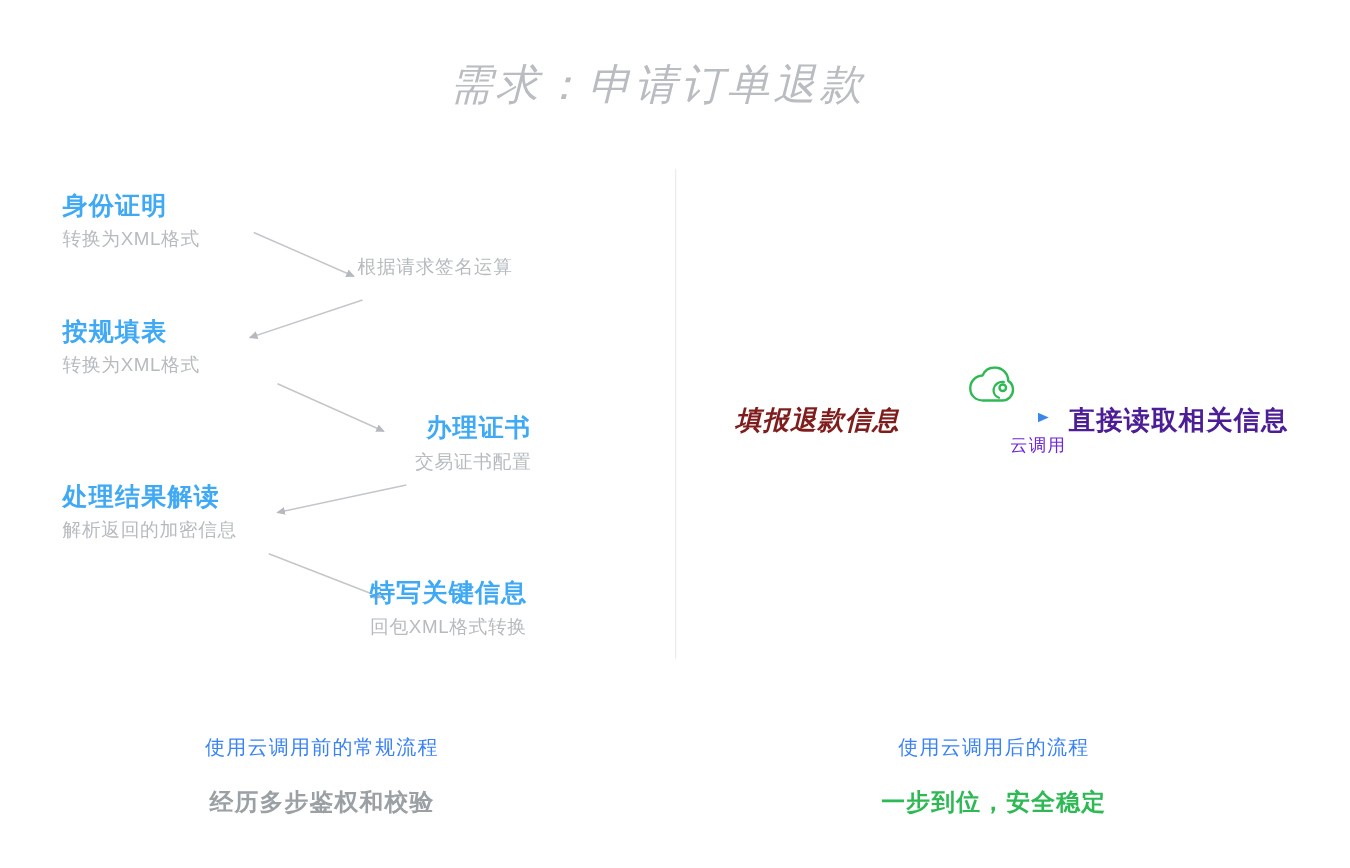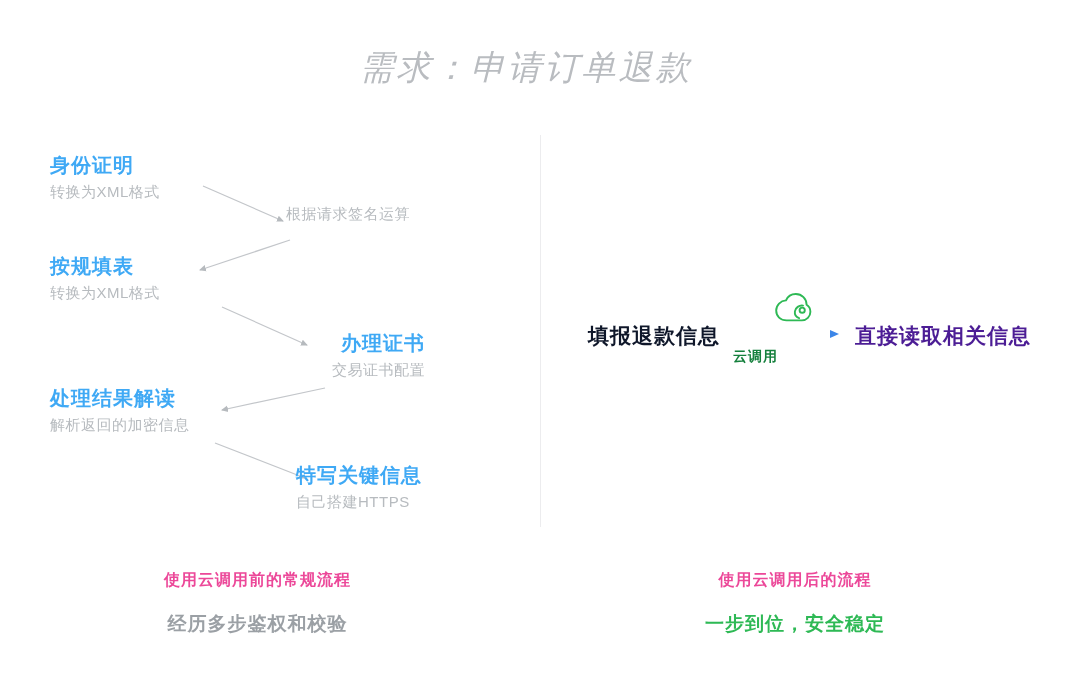--- a/index.html
+++ b/index.html
@@ -75,23 +75,24 @@
   .step-5 { left: 50px;  top: 385px; }
   .step-6 { left: 296px; top: 462px; }
 
   
   .cloud-from {
     position: absolute;
     left: 588px;
     top: 322px;
     font-size: 21px;
     font-weight: bold;
-    color: #0f172a;
+    color: #7f1d1d;
     letter-spacing: 1px;
     white-space: nowrap;
+    font-style: italic;
   }
   .cloud-to {
     position: absolute;
     left: 855px;
     top: 322px;
     font-size: 21px;
     font-weight: bold;
     color: #4c1d95;
     letter-spacing: 1px;
     white-space: nowrap;
@@ -101,35 +102,36 @@
     left: 774px;
     top: 293px;
     width: 38px;
     height: 30px;
   }
   .cloud-arrow-label {
     position: absolute;
     left: 733px;
     top: 348px;
     width: 120px;
-    text-align: left;
+    text-align: right;
     font-size: 14px;
-    font-weight: bold;
-    color: #15803d;
+    font-weight: normal;
+    color: #6d28d9;
     letter-spacing: 1px;
   }
 
   
   .caption-block { position: absolute; text-align: center; white-space: nowrap; }
   .caption-block .cap-top {
     font-size: 16px;
-    font-weight: 700;
-    color: #ec4899;
+    font-weight: 400;
+    color: #3b82f6;
     letter-spacing: 1px;
     line-height: 24px;
+    margin-top: 19px;
   }
   .caption-block .cap-bottom {
     font-size: 19px;
     font-weight: bold;
     letter-spacing: 1px;
     line-height: 28px;
     margin-top: 18px;
   }
   .caption-left  { left: 105px; top: 568px; width: 305px; }
   .caption-right { left: 645px; top: 568px; width: 300px; }
@@ -192,21 +194,21 @@
     <div class="sub">交易证书配置</div>
   </div>
 
   <div class="step step-5">
     <div class="title">处理结果解读</div>
     <div class="sub">解析返回的加密信息</div>
   </div>
 
   <div class="step step-6">
     <div class="title">特写关键信息</div>
-    <div class="sub">自己搭建HTTPS</div>
+    <div class="sub">回包XML格式转换</div>
   </div>
 
   <div class="cloud-from">填报退款信息</div>
 
   <div class="cloud-icon">
     <svg width="38" height="30" viewBox="0 0 38 30">
       <path d="M12.6,27.4 C6.4,27.4 2.2,23.2 2.2,17.6 C2.2,12.1 6.5,7.7 12.0,7.4
                C13.6,3.6 17.4,1.0 21.8,1.0 C27.8,1.0 32.6,5.8 32.6,11.7
                C35.0,13.2 36.4,15.8 36.4,18.7 C36.4,23.5 32.6,27.4 27.8,27.4 Z" fill="none" stroke="#2eb955" stroke-width="1.9" stroke-linejoin="round"></path>
       <path d="M29.0,12.6 C25.2,12.0 21.4,14.6 20.9,18.4 C20.5,21.4 22.3,24.2 25.1,25.2" fill="none" stroke="#2eb955" stroke-width="1.9" stroke-linecap="round"></path>

